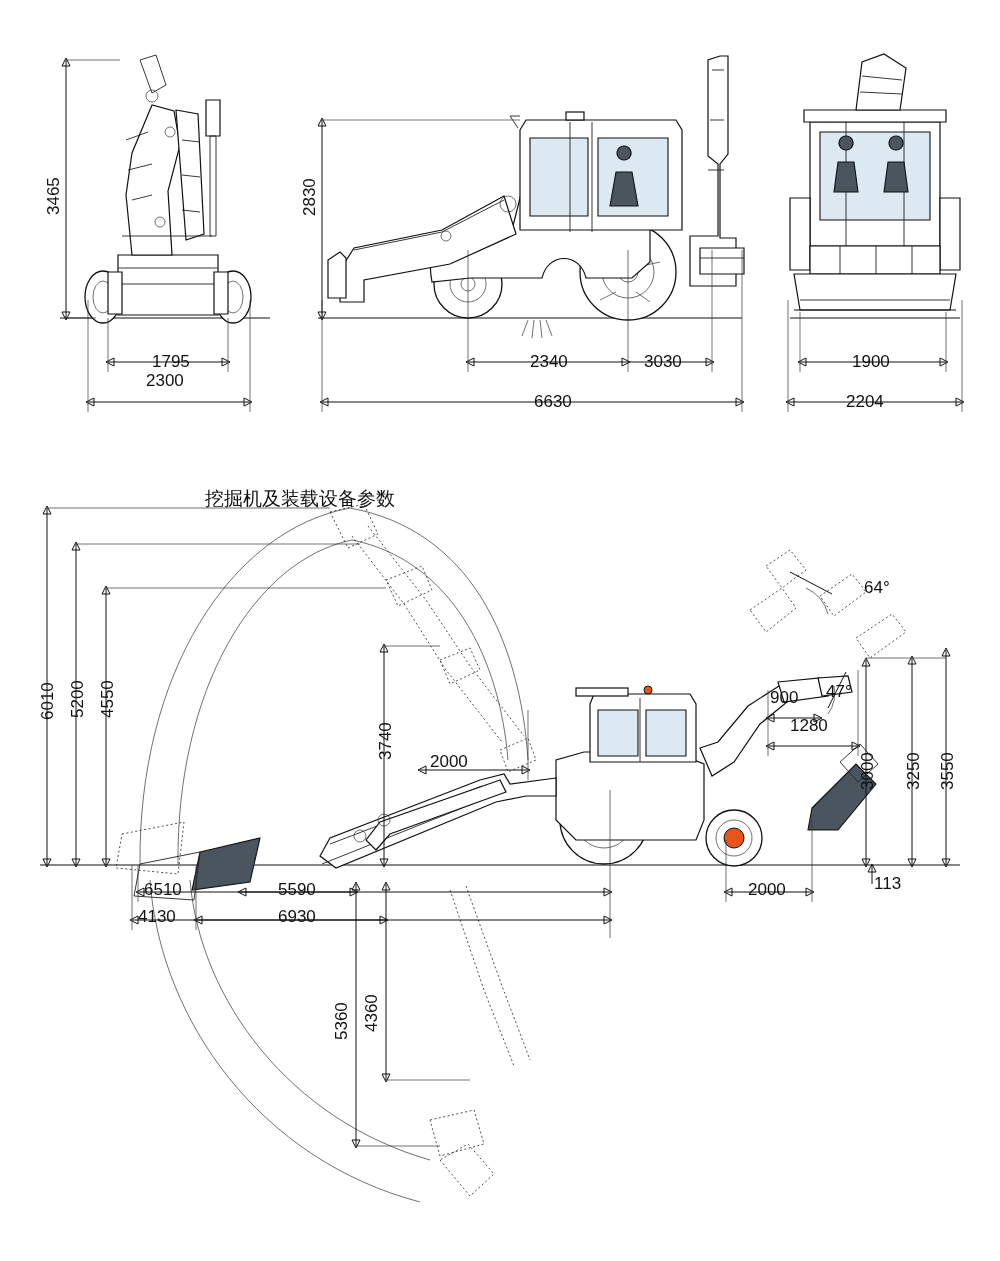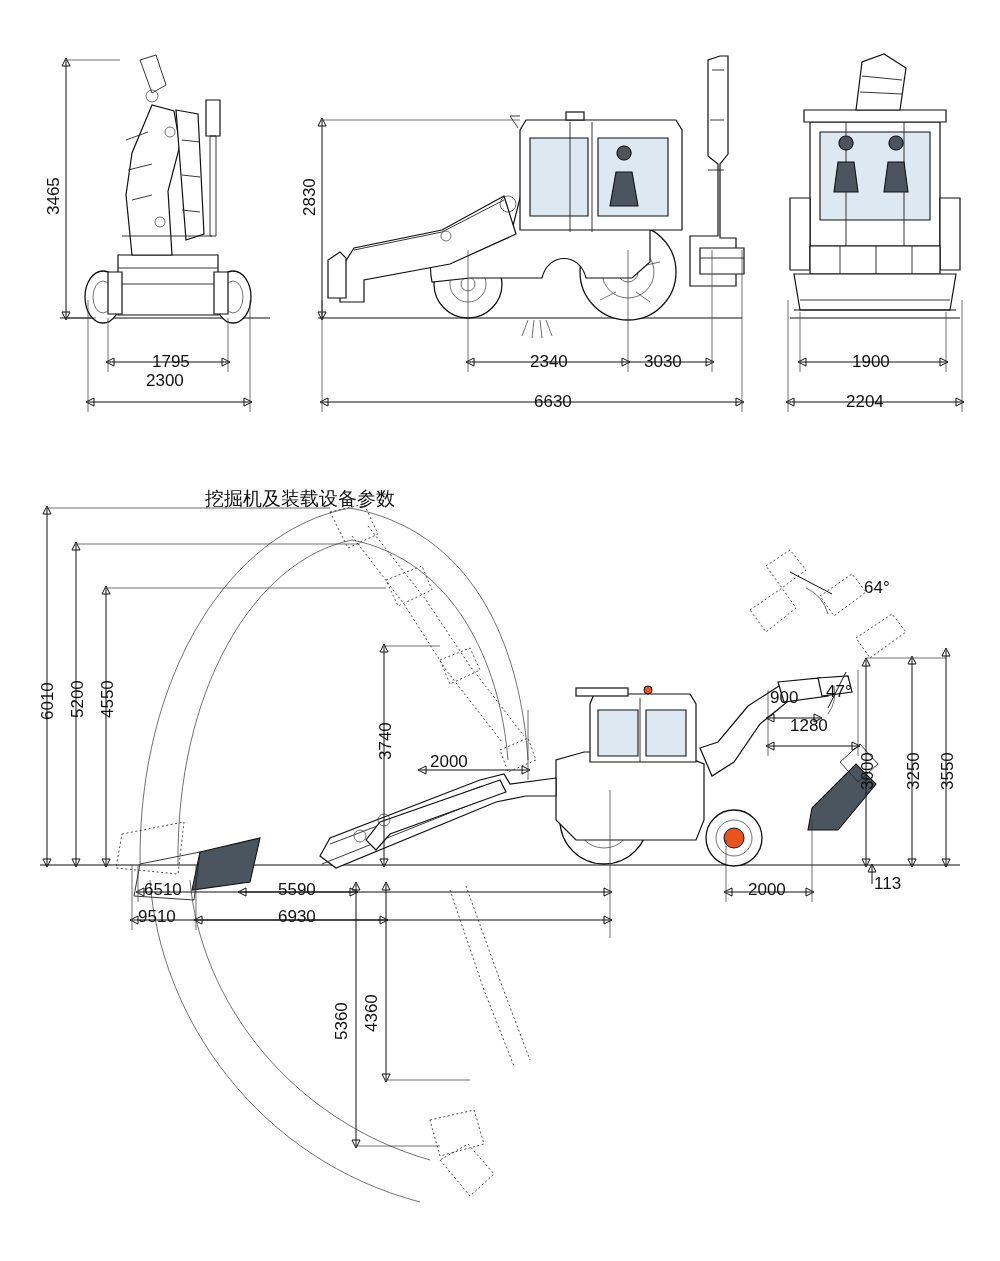--- a/index.html
+++ b/index.html
@@ -361,21 +361,21 @@
 </svg>
 
 <div class="lblv" style="left:38px;top:720px;">6010</div>
 <div class="lblv" style="left:68px;top:718px;">5200</div>
 <div class="lblv" style="left:98px;top:718px;">4550</div>
 <div class="lblv" style="left:376px;top:760px;">3740</div>
 <div class="lblv" style="left:332px;top:1040px;">5360</div>
 <div class="lblv" style="left:362px;top:1032px;">4360</div>
 
 <div class="lbl" style="left:144px;top:880px;">6510</div>
-<div class="lbl" style="left:138px;top:907px;">9510</div>
+<div class="lbl" style="left:138px;top:907px;">4130</div>
 <div class="lbl" style="left:278px;top:880px;">5590</div>
 <div class="lbl" style="left:278px;top:907px;">6930</div>
 <div class="lbl" style="left:430px;top:752px;">2000</div>
 <div class="lbl" style="left:748px;top:880px;">2000</div>
 
 <div class="lbl" style="left:770px;top:688px;">900</div>
 <div class="lbl" style="left:790px;top:716px;text-align:right;">1280</div>
 <div class="lblv" style="left:858px;top:790px;">3000</div>
 <div class="lblv" style="left:904px;top:790px;">3250</div>
 <div class="lblv" style="left:938px;top:790px;">3550</div>

